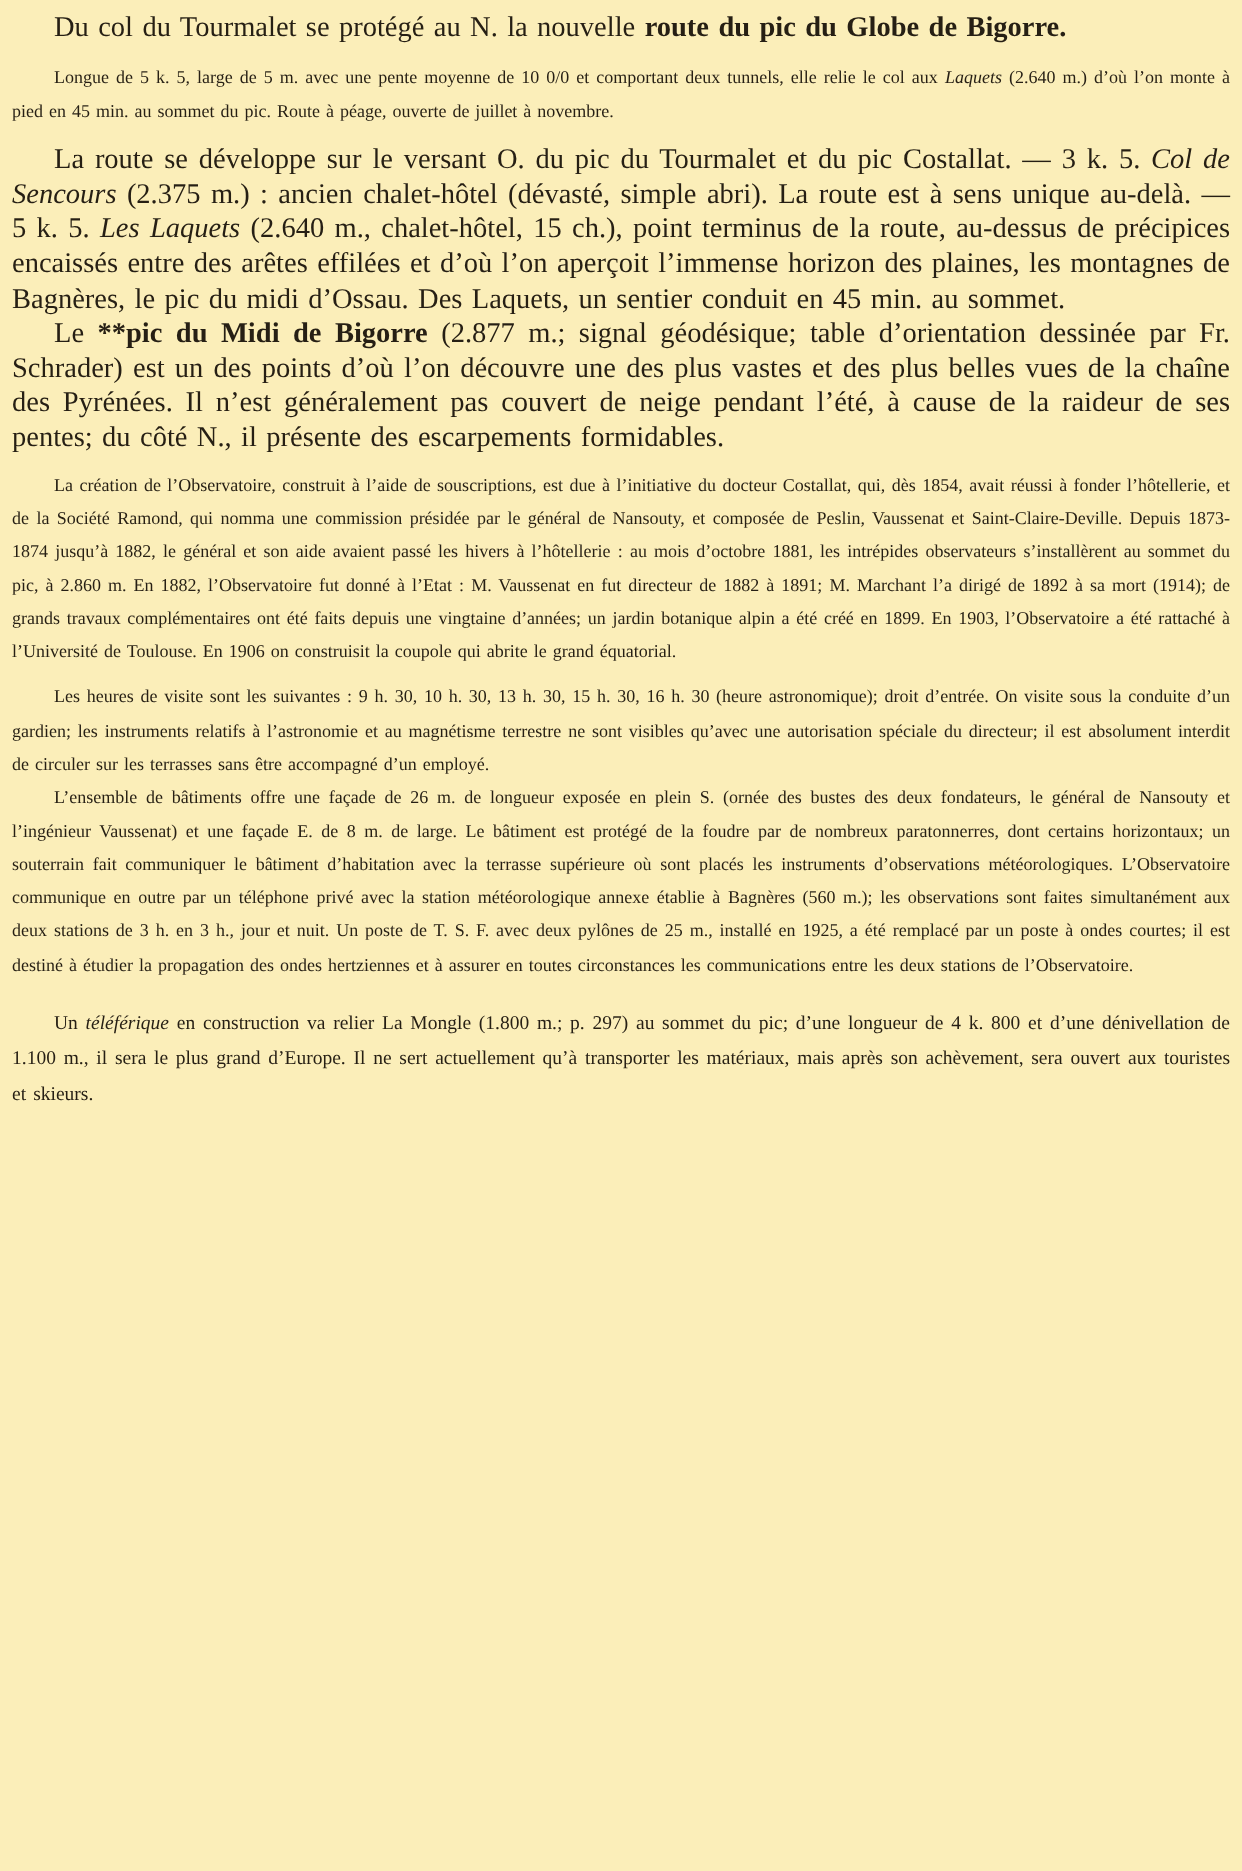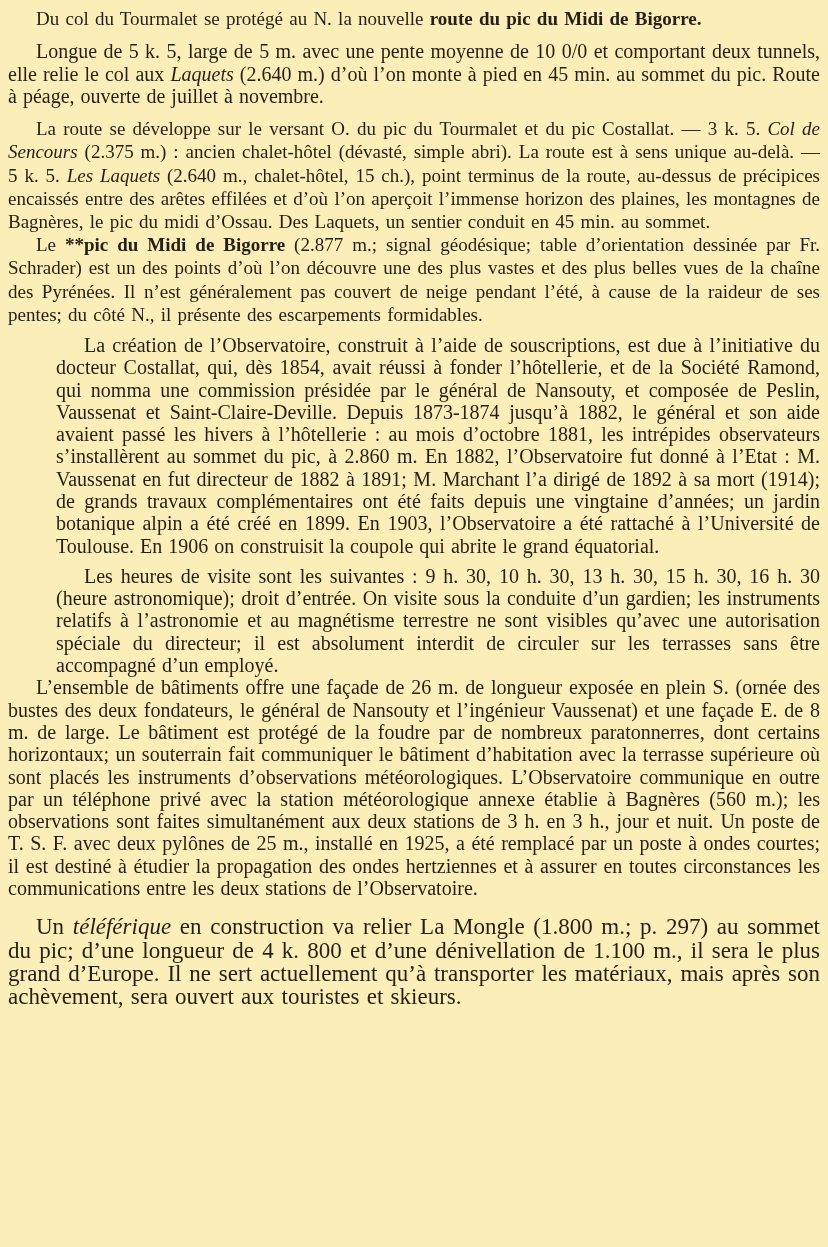--- a/index.html
+++ b/index.html
@@ -21,34 +21,34 @@
     color: #261f14;
     -webkit-font-smoothing: antialiased;
   }
   p.para {
     margin: 0;
     text-align: justify;
     text-indent: 28px;
     word-spacing: 1.5px;
   }
   p.large  { font-size: 19px;   line-height: 23.2px; }
-  p.small  { font-size: 20px;   line-height: 22.3px; word-spacing: 1px; }
-  p.medium { font-size: 23px; line-height: 23.3px; }
-  p.gap-sm { margin-top: 8px; margin-left: 48px; }
+  p.small  { font-size: 12px;   line-height: 22.3px; word-spacing: 1px; }
+  p.medium { font-size: 13px; line-height: 23.3px; }
+  p.gap-sm { margin-top: 8px; }
   p.gap-md { margin-top: 10px; }
   p.gap-lg { margin-top: 16px; }
   .b { font-weight: bold; }
   .i { font-style: italic; }
 </style>
 </head>
 <body>
 
 <div class="page">
   <div id="content">
-      <p class="para large"><span>Du col du Tourmalet se protégé au N. la nouvelle </span><span class="b">route du pic du Midi de Bigorre.</span></p>
+      <p class="para large"><span>Du col du Tourmalet se protégé au N. la nouvelle </span><span class="b">route du pic du Globe de Bigorre.</span></p>
       <p class="para small gap-md"><span>Longue de 5 k. 5, large de 5 m. avec une pente moyenne de 10 0/0 et comportant deux tunnels, elle relie le col aux </span><span class="i">Laquets</span><span> (2.640 m.) d’où l’on monte à pied en 45 min. au sommet du pic. Route à péage, ouverte de juillet à novembre.</span></p>
       <p class="para large gap-md"><span>La route se développe sur le versant O. du pic du Tourmalet et du pic Costallat. — 3 k. 5. </span><span class="i">Col de Sencours</span><span> (2.375 m.) : ancien chalet-hôtel (dévasté, simple abri). La route est à sens unique au-delà. — 5 k. 5. </span><span class="i">Les Laquets</span><span> (2.640 m., chalet-hôtel, 15 ch.), point terminus de la route, au-dessus de précipices encaissés entre des arêtes effilées et d’où l’on aperçoit l’immense horizon des plaines, les montagnes de Bagnères, le pic du midi d’Ossau. Des Laquets, un sentier conduit en 45 min. au sommet.</span></p>
       <p class="para large"><span>Le </span><span class="b">**pic du Midi de Bigorre</span><span> (2.877 m.; signal géodésique; table d’orientation dessinée par Fr. Schrader) est un des points d’où l’on découvre une des plus vastes et des plus belles vues de la chaîne des Pyrénées. Il n’est généralement pas couvert de neige pendant l’été, à cause de la raideur de ses pentes; du côté N., il présente des escarpements formidables.</span></p>
       <p class="para small gap-sm"><span>La création de l’Observatoire, construit à l’aide de souscriptions, est due à l’initiative du docteur Costallat, qui, dès 1854, avait réussi à fonder l’hôtellerie, et de la Société Ramond, qui nomma une commission présidée par le général de Nansouty, et composée de Peslin, Vaussenat et Saint-Claire-Deville. Depuis 1873-1874 jusqu’à 1882, le général et son aide avaient passé les hivers à l’hôtellerie : au mois d’octobre 1881, les intrépides observateurs s’installèrent au sommet du pic, à 2.860 m. En 1882, l’Observatoire fut donné à l’Etat : M. Vaussenat en fut directeur de 1882 à 1891; M. Marchant l’a dirigé de 1892 à sa mort (1914); de grands travaux complémentaires ont été faits depuis une vingtaine d’années; un jardin botanique alpin a été créé en 1899. En 1903, l’Observatoire a été rattaché à l’Université de Toulouse. En 1906 on construisit la coupole qui abrite le grand équatorial.</span></p>
       <p class="para small gap-sm"><span>Les heures de visite sont les suivantes : 9 h. 30, 10 h. 30, 13 h. 30, 15 h. 30, 16 h. 30 (heure astronomique); droit d’entrée. On visite sous la conduite d’un gardien; les instruments relatifs à l’astronomie et au magnétisme terrestre ne sont visibles qu’avec une autorisation spéciale du directeur; il est absolument interdit de circuler sur les terrasses sans être accompagné d’un employé.</span></p>
       <p class="para small"><span>L’ensemble de bâtiments offre une façade de 26 m. de longueur exposée en plein S. (ornée des bustes des deux fondateurs, le général de Nansouty et l’ingénieur Vaussenat) et une façade E. de 8 m. de large. Le bâtiment est protégé de la foudre par de nombreux paratonnerres, dont certains horizontaux; un souterrain fait communiquer le bâtiment d’habitation avec la terrasse supérieure où sont placés les instruments d’observations météorologiques. L’Observatoire communique en outre par un téléphone privé avec la station météorologique annexe établie à Bagnères (560 m.); les observations sont faites simultanément aux deux stations de 3 h. en 3 h., jour et nuit. Un poste de T. S. F. avec deux pylônes de 25 m., installé en 1925, a été remplacé par un poste à ondes courtes; il est destiné à étudier la propagation des ondes hertziennes et à assurer en toutes circonstances les communications entre les deux stations de l’Observatoire.</span></p>
       <p class="para medium gap-lg"><span>Un </span><span class="i">téléférique</span><span> en construction va relier La Mongle (1.800 m.; p. 297) au sommet du pic; d’une longueur de 4 k. 800 et d’une dénivellation de 1.100 m., il sera le plus grand d’Europe. Il ne sert actuellement qu’à transporter les matériaux, mais après son achèvement, sera ouvert aux touristes et skieurs.</span></p>
     </div>
 </div>
 

